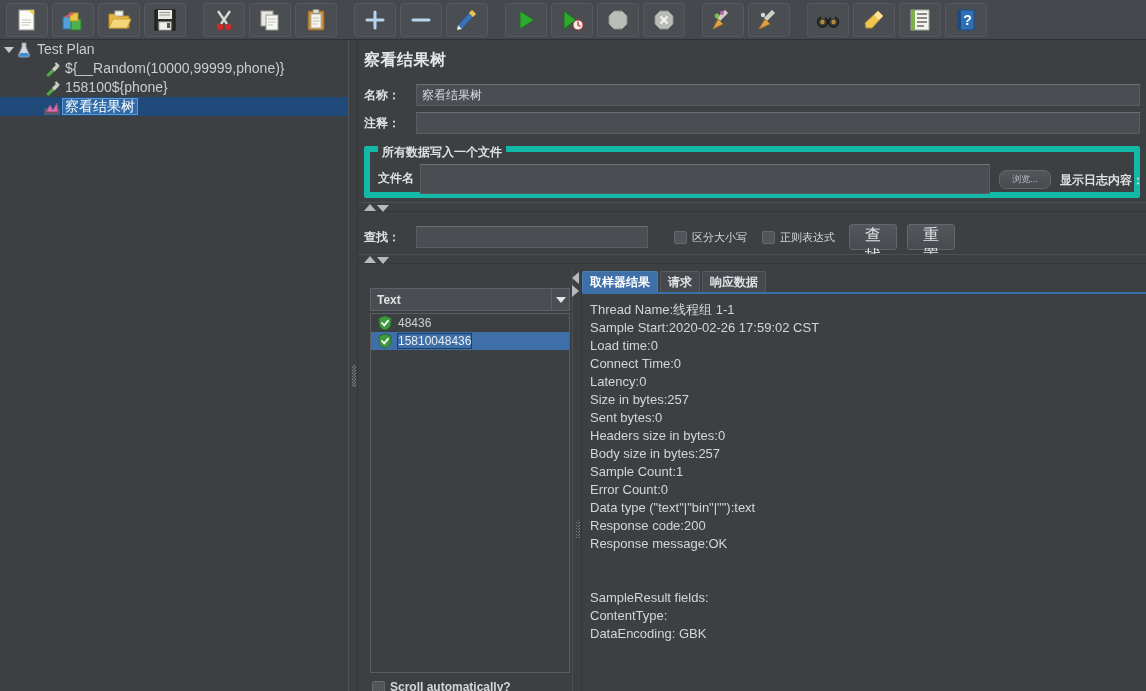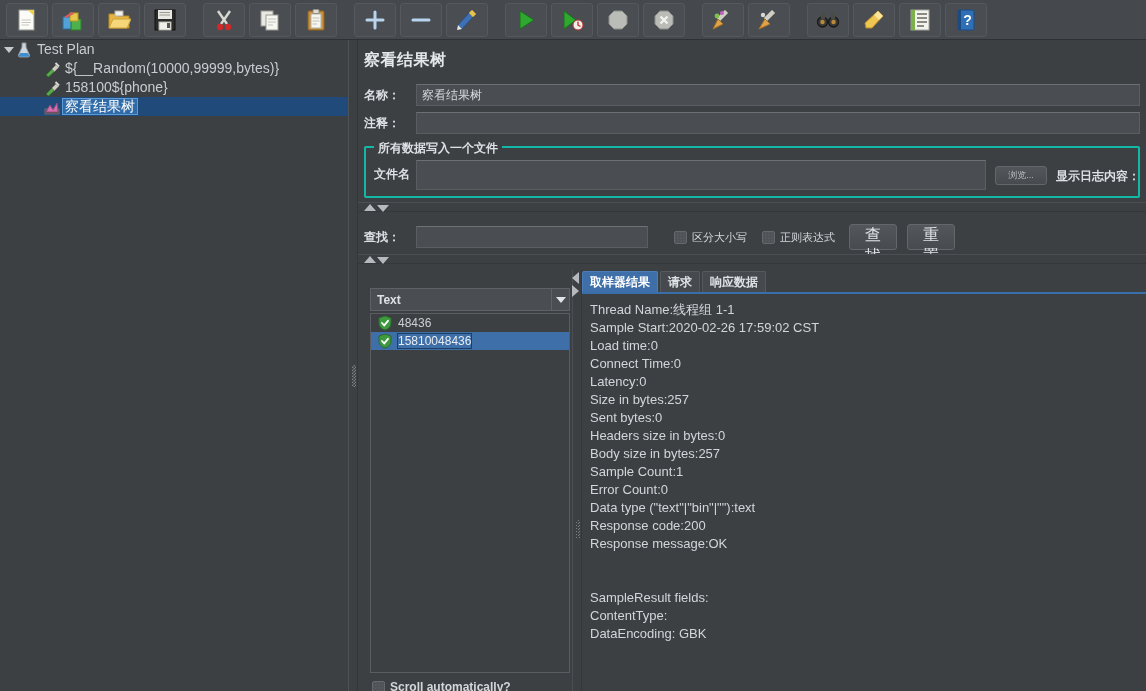--- a/index.html
+++ b/index.html
@@ -96,39 +96,39 @@
     color: #d8dbde;
     height: 22px; padding: 0 5px;
     font-family: "Liberation Sans", sans-serif; font-size: 12px;
     outline: none;
   }
   .jtext::placeholder { color: #8b8f93; }
 
   
   .groupbox {
     position: absolute;
-    border: 2px solid #14b8a6;
+    border: 6px solid #14b8a6;
     border-radius: 2px;
   }
   .groupbox > .gtitle {
     position: absolute; top: -8px; left: 8px;
     background: #3c4043; padding: 0 4px;
     font-size: 12px; font-weight: bold; color: #dde1e5;
   }
 
   .jbtn {
     background: linear-gradient(#53575c,#474b50);
     border: 1px solid #63676c;
     border-radius: 3px;
     color: #dfe2e5;
     font-family: "Liberation Sans", sans-serif;
     font-size: 16px; font-weight: normal;
     cursor: pointer; padding: 0 8px;
   }
-  .jbtn.small { font-size: 9px; font-weight: normal; color: #b9bdc1; }
+  .jbtn.small { font-size: 9px; font-weight: normal; color: #b9bdc1; border-radius: 7px; }
 
   .jcheck {
     width: 13px; height: 13px; display: inline-block;
     background: #4f5357; border: 1px solid #65696e;
     border-radius: 2px; position: relative; cursor: pointer;
     background-image:
       linear-gradient(45deg, rgba(255,255,255,.07) 25%, transparent 25%, transparent 75%, rgba(255,255,255,.07) 75%);
     background-size: 3px 3px;
   }
   .chk-label { color: #d3d7db; font-size: 11px; margin-left: 5px; }
@@ -440,21 +440,21 @@
             </svg></span>
           <span class="tree-label">Test Plan</span>
         </div>
         <div class="tree-row" style="padding-left: 30px;">
           <span class="toggler"></span>
           <span class="tico"><svg viewBox="0 0 16 16" width="16" height="16">
               <path d="M2 14 L8 8 L10.5 10.5 L4.5 16 Z" fill="#5aa84f" stroke="#34702c"></path>
               <path d="M8 8 L12 4 L14.5 6.5 L10.5 10.5 Z" fill="#cfcfc6" stroke="#8f8f87"></path>
               <path d="M11.5 2 L15 5.5" stroke="#d8d8d0" stroke-width="2"></path>
             </svg></span>
-          <span class="tree-label">${__Random(10000,99999,bytes)}</span>
+          <span class="tree-label">${__Random(10000,99999,phone)}</span>
         </div>
         <div class="tree-row" style="padding-left: 30px;">
           <span class="toggler"></span>
           <span class="tico"><svg viewBox="0 0 16 16" width="16" height="16">
               <path d="M2 14 L8 8 L10.5 10.5 L4.5 16 Z" fill="#5aa84f" stroke="#34702c"></path>
               <path d="M8 8 L12 4 L14.5 6.5 L10.5 10.5 Z" fill="#cfcfc6" stroke="#8f8f87"></path>
               <path d="M11.5 2 L15 5.5" stroke="#d8d8d0" stroke-width="2"></path>
             </svg></span>
           <span class="tree-label">158100${phone}</span>
         </div>

